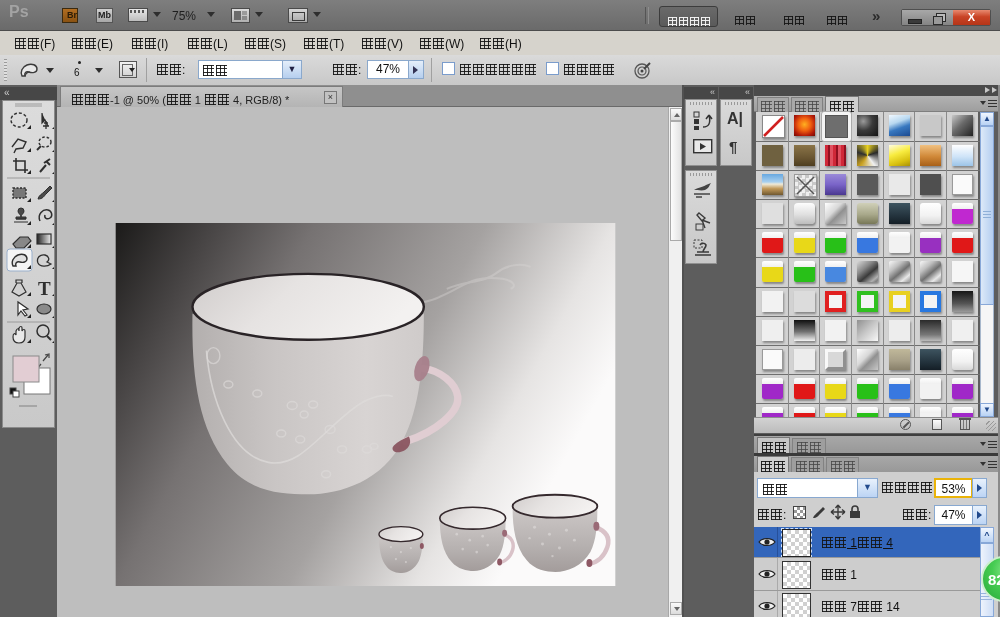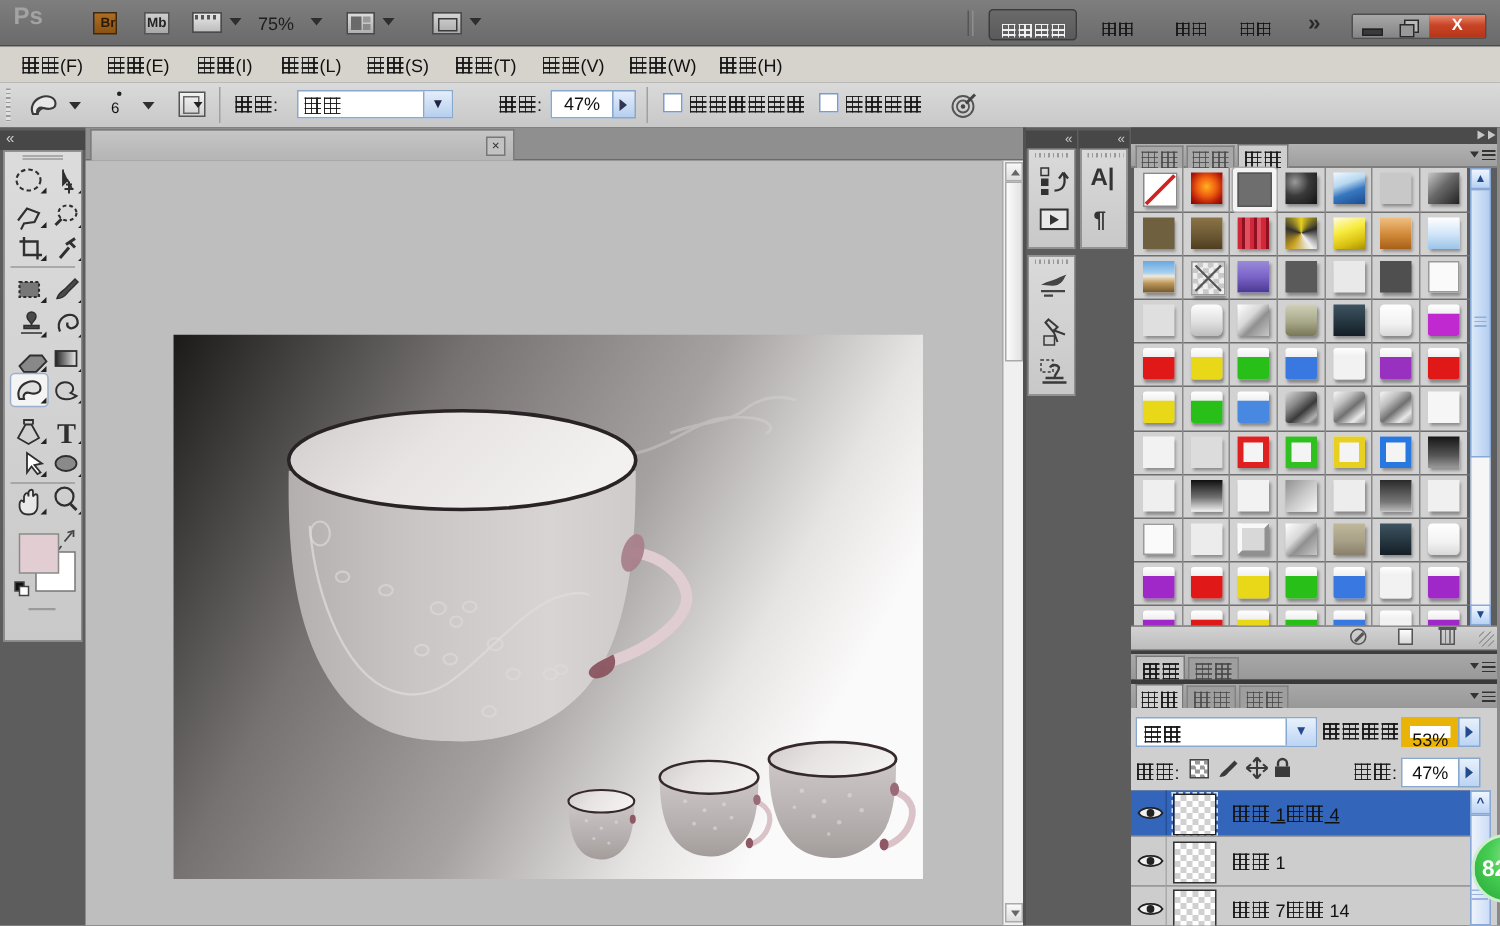--- a/index.html
+++ b/index.html
@@ -210,20 +210,21 @@
         <path d="M49 195 l4 0 l0 -4 z" fill="#222"></path>
         <path d="M24 217 l4 0 l0 -4 z" fill="#222"></path>
         <path d="M49 217 l4 0 l0 -4 z" fill="#222"></path>
         <path d="M24 242 l4 0 l0 -4 z" fill="#222"></path>
         <path d="M49 242 l4 0 l0 -4 z" fill="#222"></path>
 </svg>
 </div>
   </div>
 <div class="abs" id="tabbar">
     <div id="doctab">
+  <span style="position:absolute;left:10px;top:4px;font-size:11px;white-space:nowrap;"><s class="c"></s><s class="c"></s><s class="c"></s>-1 @ 50% (<s class="c"></s><s class="c"></s> 1 <s class="c"></s><s class="c"></s> 4, RGB/8) *</span>
   <span style="position:absolute;left:263px;top:4px;width:11px;height:11px;border:1px solid #777;background:#c2c2c2;color:#333;font-size:9px;line-height:10px;text-align:center;">×</span>
 </div>
   </div>
 <div class="abs" id="canvas">
 <svg class="abs" style="left:58px;top:116px;" width="501" height="363" viewBox="0 0 501 364">
  <defs>
   <linearGradient id="bgGrad" x1="0" y1="0" x2="1" y2="0.4">
     <stop offset="0" stop-color="#1b1a19"></stop>
           <stop offset="0.17" stop-color="#484545"></stop>
     <stop offset="0.345" stop-color="#767272"></stop>
@@ -514,21 +515,21 @@
 <div class="abs" style="left:37px;top:372px;width:33px;height:15px;background:#9e9e9e;border:1px solid #828282;border-bottom:none;box-sizing:border-box;text-align:center;padding-top:2px;"><s class="c cg"></s><s class="c cg"></s></div>
 <div class="abs" style="left:72px;top:372px;width:33px;height:15px;background:#9e9e9e;border:1px solid #828282;border-bottom:none;box-sizing:border-box;text-align:center;padding-top:2px;"><s class="c cg"></s><s class="c cg"></s></div>
 <div class="abs" style="left:226px;top:377px;width:0;height:0;border-left:3px solid transparent;border-right:3px solid transparent;border-top:4px solid #333;"></div>
 <div class="abs" style="left:234px;top:376px;width:9px;height:7px;background:repeating-linear-gradient(to bottom,#333 0 1px,transparent 1px 3px);"></div>
 <div class="abs" style="left:0;top:387px;width:246px;height:55px;background:#cfcfcf;"></div>
 <div class="abs" style="left:3px;top:393px;width:121px;height:20px;background:#fff;border:1px solid #88a8d0;box-sizing:border-box;">
       <div class="abs" style="left:4px;top:4px;"><s class="c"></s><s class="c"></s></div>
       <div class="abs" style="right:0;top:0;width:19px;height:18px;background:linear-gradient(#e8f1fc,#bcd4f4);border-left:1px solid #88a8d0;color:#224a8c;font-size:9px;text-align:center;line-height:17px;">▼</div>
     </div>
 <div class="abs" style="left:127px;top:396px;"><s class="c"></s><s class="c"></s><s class="c"></s><s class="c"></s>:</div>
-<div class="abs" style="left:180px;top:393px;width:39px;height:20px;background:#fff;border:6px solid #eab308;box-sizing:border-box;font-size:12px;color:#111;text-align:center;line-height:18px;">53%</div>
+<div class="abs" style="left:180px;top:393px;width:39px;height:20px;background:#fff;border:2px solid #eab308;box-sizing:border-box;font-size:12px;color:#111;text-align:center;line-height:18px;">53%</div>
 <div class="abs" style="left:218px;top:393px;width:15px;height:20px;background:linear-gradient(#e8f1fc,#bcd4f4);border:1px solid #88a8d0;box-sizing:border-box;">
       <div class="abs" style="left:4px;top:5px;width:0;height:0;border-top:4px solid transparent;border-bottom:4px solid transparent;border-left:5px solid #224a8c;"></div>
     </div>
 <div class="abs" style="left:3px;top:423px;"><s class="c"></s><s class="c"></s>:</div>
 <div class="abs" style="left:39px;top:421px;width:13px;height:13px;border:1px solid #444;box-sizing:border-box;background:repeating-conic-gradient(#999 0% 25%,#fff 0% 50%) 0 0/6px 6px;"></div>
 <svg class="abs" style="left:57px;top:419px;" width="16" height="16">
       <path d="M2 14 c1 -3 3 -4 5 -6 l5 -5 l2 2 l-5 5 c-2 2 -3 4 -7 4 z" fill="#3a3a3a"></path>
     </svg>
 <svg class="abs" style="left:76px;top:419px;" width="16" height="16">
       <path d="M8 1 l0 14 M1 8 l14 0 M8 1 l-2.5 3 M8 1 l2.5 3 M8 15 l-2.5 -3 M8 15 l2.5 -3 M1 8 l3 -2.5 M1 8 l3 2.5 M15 8 l-3 -2.5 M15 8 l-3 2.5" stroke="#3a3a3a" stroke-width="1.4" fill="none"></path>

